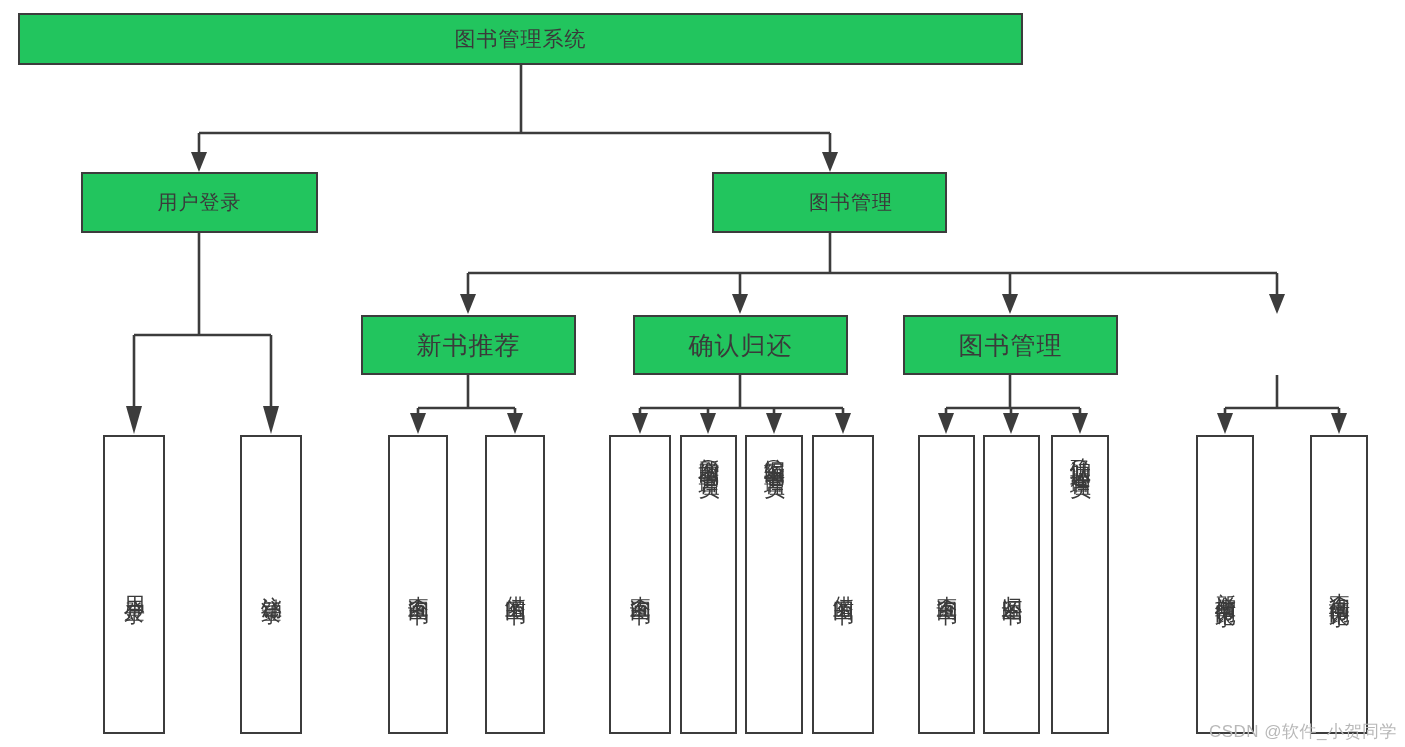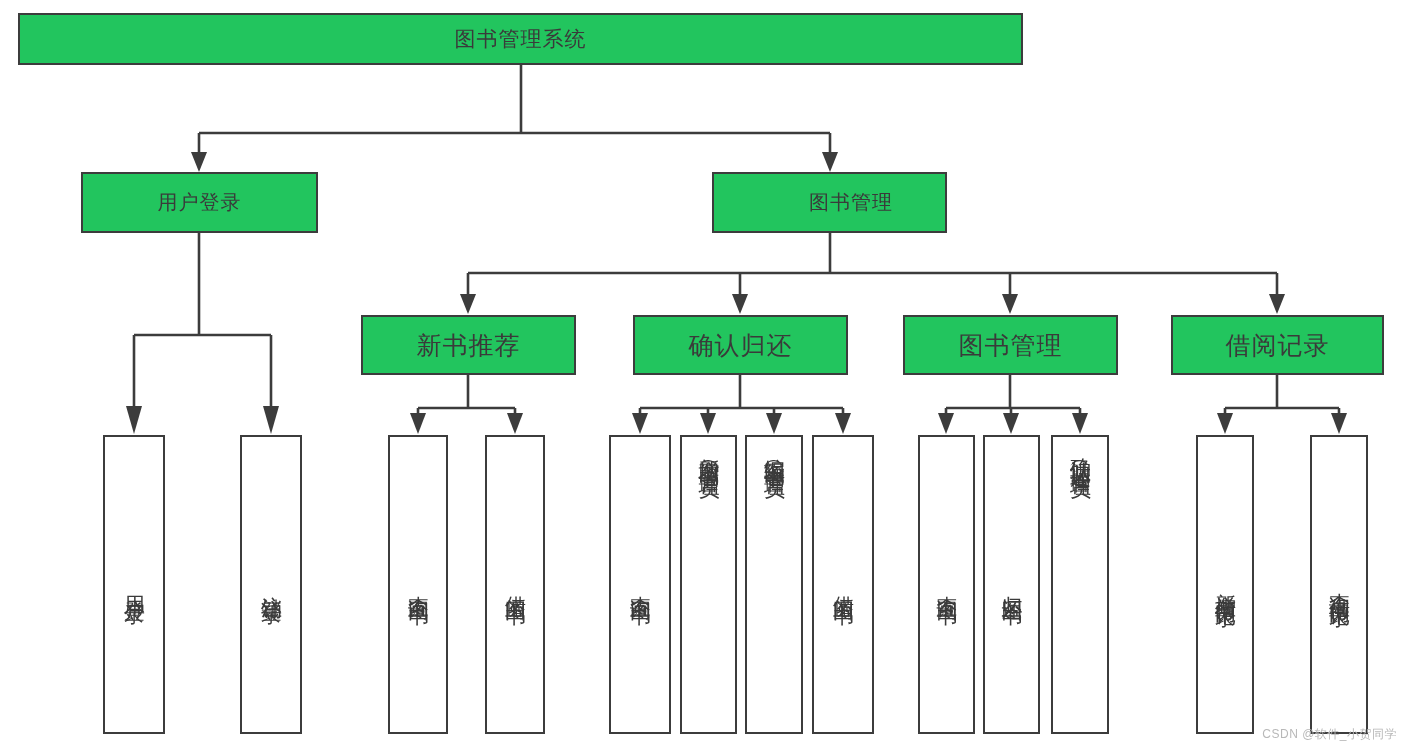--- a/index.html
+++ b/index.html
@@ -47,21 +47,21 @@
     white-space:nowrap;
     display:block;
   }
   .leaf.mid{align-items:center;}
   .leaf.top{align-items:flex-start;}
 
   .watermark{
     position:absolute;
     right:8px;
     bottom:4px;
-    font-size:12px;
+    font-size:17px;
     color:#b8b8b8;
     letter-spacing:0.5px;
     white-space:nowrap;
     pointer-events:none;
   }
 </style>
 </head>
 <body>
 
 <div id="diagram">
@@ -144,21 +144,20 @@
   <div class="node level1" style="left:81px;top:172px;width:237px;height:61px;">用户登录</div>
 
   <div class="node level1" style="left:712px;top:172px;width:235px;height:61px;padding-left:43px;">图书管理</div>
 
   <div class="node level2" style="left:361px;top:315px;width:215px;height:60px;">新书推荐</div>
 
   <div class="node level2" style="left:633px;top:315px;width:215px;height:60px;">确认归还</div>
 
   <div class="node level2" style="left:903px;top:315px;width:215px;height:60px;">图书管理</div>
 
-  <div class="node level2" style="left:1171px;top:315px;width:213px;height:60px;">借阅记录</div>
 
   <div class="leaf mid" style="left:103px;top:435px;width:62px;height:299px;">
     <span class="vtext">用户登录</span>
   </div>
   <div class="leaf mid" style="left:240px;top:435px;width:62px;height:299px;">
     <span class="vtext">注销登录</span>
   </div>
 
   <div class="leaf mid" style="left:388px;top:435px;width:60px;height:299px;">
     <span class="vtext">查询图书</span>

